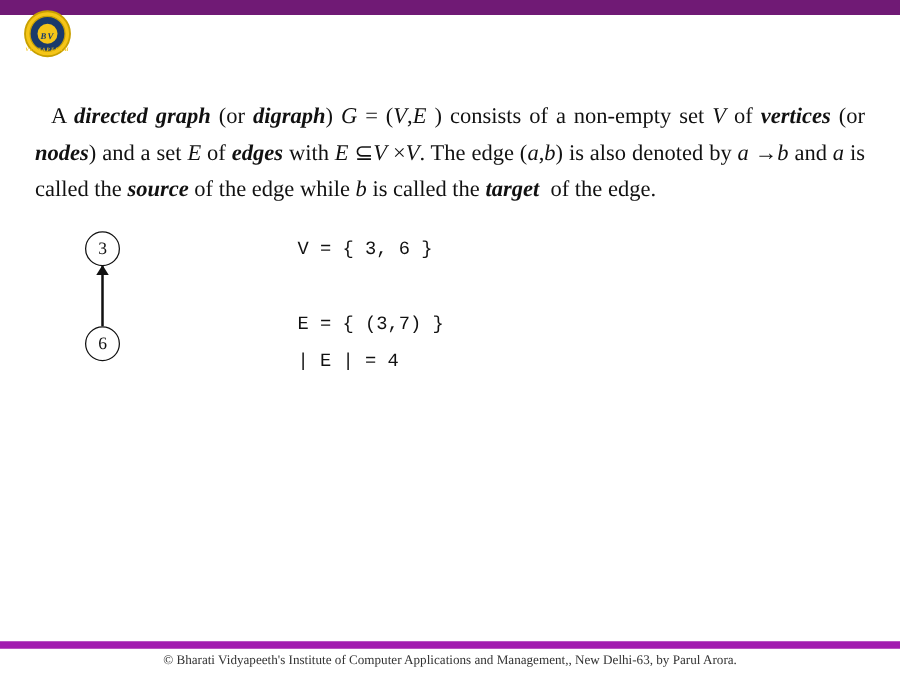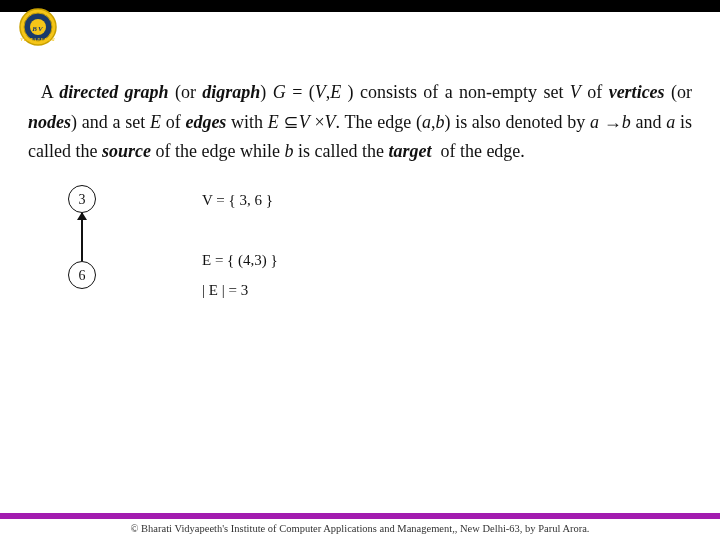--- a/index.html
+++ b/index.html
@@ -8,21 +8,21 @@
       height: 540px;
       background: #fff;
       font-family: "Times New Roman", Times, serif;
       font-size: 15px;
       overflow: hidden;
       position: relative;
     }
 
     
     #header {
-      background: #000000;
+      background: #701a75;
       color: #f5c518;
       text-align: center;
       padding: 6px 18px 6px 0;
       font-size: 22px;
       font-weight: bold;
       font-style: italic;
       letter-spacing: 1px;
     }
 
     
@@ -104,23 +104,24 @@
       content: '';
       position: absolute;
       top: -1px;
       left: -4px;
       border-left: 5px solid transparent;
       border-right: 5px solid transparent;
       border-bottom: 8px solid #111;
     }
 
     #set-info {
-      margin-left: 24px;
+      margin-left: 60px;
       line-height: 2;
       font-size: 15px;
+      font-family: Liberation Mono, monospace;
     }
 
     .set-line {
       display: block;
     }
 
     
     #footer {
       position: absolute;
       bottom: 6px;
@@ -163,21 +164,21 @@
 
     <div id="graph-drawing">
       <span class="node-label">3</span>
       <div class="arrow-line arrow-up"></div>
       <span class="node-label">6</span>
     </div>
 
     <div id="set-info">
       <span class="set-line">V = { 3, 6 }</span>
       <br>
-      <span class="set-line">E = { (4,3) }</span>
-      <span class="set-line">| E | = 3</span>
+      <span class="set-line">E = { (3,7) }</span>
+      <span class="set-line">| E | = 4</span>
     </div>
   </div>
 </div>
 
 <div id="footer">
   <span>© Bharati Vidyapeeth's Institute of Computer Applications and Management,, New Delhi-63, by Parul Arora.</span>
 </div>
 
 </body></html>

